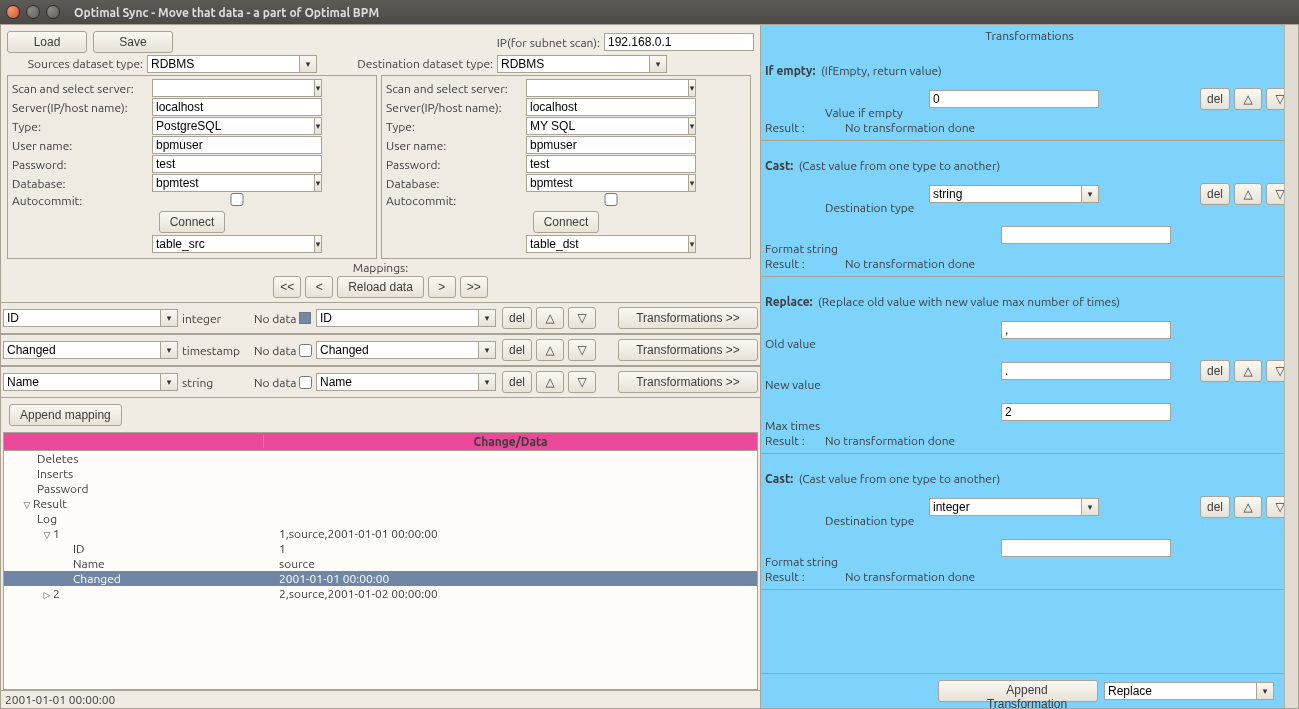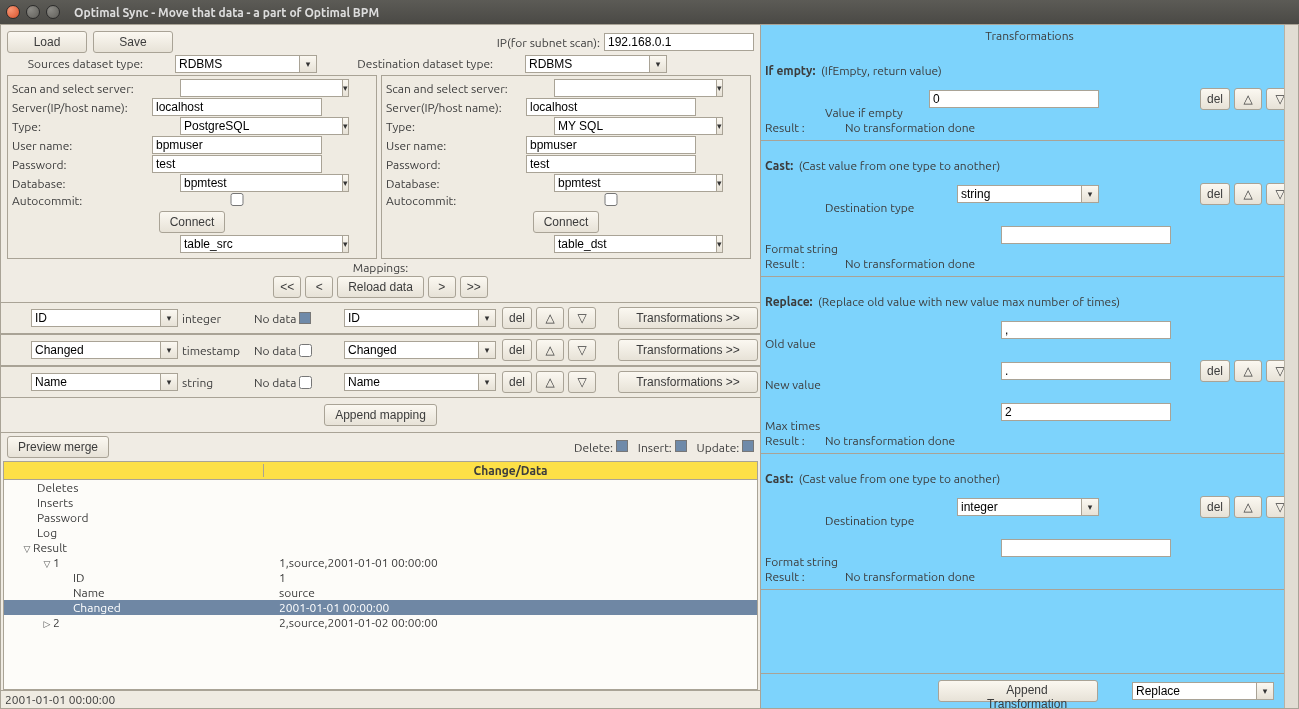--- a/index.html
+++ b/index.html
@@ -55,21 +55,21 @@
     background:#fff;
     border:1px solid #a9a396;
     padding:1px 3px;
     height:18px;
     font-size:12px;
     width:100%;
   }
   .combo {
     display:flex; align-items:stretch; width:100%;
   }
-  .combo input { flex:1; border-right:none;margin-left:28px; }
+  .combo input { flex:1; border-right:none; }
   .combo .drop {
     width:18px; background:linear-gradient(#fbf8f1,#e7e2d7);
     border:1px solid #a9a396;
     display:flex; align-items:center; justify-content:center;
     font-size:9px; color:#333;
     cursor:pointer;
   }
 
   
   .toprow { display:flex; gap:6px; padding:6px 6px 2px 6px; align-items:center; }
@@ -105,27 +105,27 @@
     background:#efebe2;
   }
   .maprow .combo.src { width:175px; }
   .maprow .type { width:72px; padding-left:2px; }
   .maprow .nodata { width:60px; display:flex; align-items:center; gap:3px; }
   .maprow .combo.dst { width:180px; }
   .maprow .actions { display:flex; gap:4px; margin-left:4px; }
   .maprow .trans { margin-left:auto; }
   .maprow .trans button { width:140px; }
 
-  .appendmap { display:flex; justify-content:center; padding:6px 0; }
+  .appendmap { display:flex; padding:6px 8px; }
 
   .mergebar { display:flex; align-items:center; padding:3px 6px; border-top:1px solid #a9a396; }
   .mergebar .flags { margin-left:auto; display:flex; gap:10px; align-items:center; }
   .chk { width:12px; height:12px; background:#6f8aa9; border:1px solid #777; display:inline-block; }
 
-  .treehdr { background:#fde047; border:1px solid #a9a396; text-align:center; font-weight:bold; padding:2px 0; margin:0 2px; display:flex; }
+  .treehdr { background:#ec4899; border:1px solid #a9a396; text-align:center; font-weight:bold; padding:2px 0; margin:0 2px; display:flex; }
   .treehdr .c1 { width:260px; border-right:1px solid #a9a396; }
   .treehdr .c2 { flex:1; }
 
   .tree { flex:1; overflow:auto; background:#fdfcf9; margin:0 2px; border:1px solid #a9a396; border-top:none; font-size:12px; }
   .node { display:flex; padding:1px 17px; }
   .node .c1 { width:258px; }
   .node .c2 { flex:1; }
   .tw { display:inline-block; width:12px; text-align:center; color:#555; font-size:9px; }
   .sel { background:#6f87a4; color:#fff; }
 
@@ -377,52 +377,44 @@
         <button class="small">△</button>
         <button class="small">▽</button>
       </div>
       <div class="trans"><button>Transformations &gt;&gt;</button></div>
     </div>
 
     <div class="appendmap">
         <button>Append mapping</button>
       </div>
 
-    <div class="mergebar">
-      <button>Preview merge</button>
-      <div class="flags">
-        <span><span>Delete:</span> <span class="chk"></span></span>
-        <span><span>Insert:</span> <span class="chk"></span></span>
-        <span><span>Update:</span> <span class="chk"></span></span>
-      </div>
-    </div>
 
     <div class="treehdr">
       <div class="c1"></div>
         <div class="c2">Change/Data</div>
     </div>
     <div class="tree">
       <div class="node">
           <div class="c1" style="padding-left:16px;">Deletes</div>
           <div class="c2"></div>
         </div>
       <div class="node">
           <div class="c1" style="padding-left:16px;">Inserts</div>
           <div class="c2"></div>
         </div>
       <div class="node">
           <div class="c1" style="padding-left:16px;">Password</div>
           <div class="c2"></div>
         </div>
       <div class="node">
+          <div class="c1"><span class="tw">▽</span><span>Result</span></div>
+          <div class="c2"></div>
+        </div>
+      <div class="node">
           <div class="c1" style="padding-left:16px;">Log</div>
-          <div class="c2"></div>
-        </div>
-      <div class="node">
-          <div class="c1"><span class="tw">▽</span><span>Result</span></div>
           <div class="c2"></div>
         </div>
       <div class="node">
           <div class="c1" style="padding-left:20px;"><span class="tw">▽</span><span>1</span></div>
           <div class="c2">1,source,2001-01-01 00:00:00</div>
         </div>
       <div class="node">
           <div class="c1" style="padding-left:52px;">ID</div>
           <div class="c2">1</div>
         </div>

